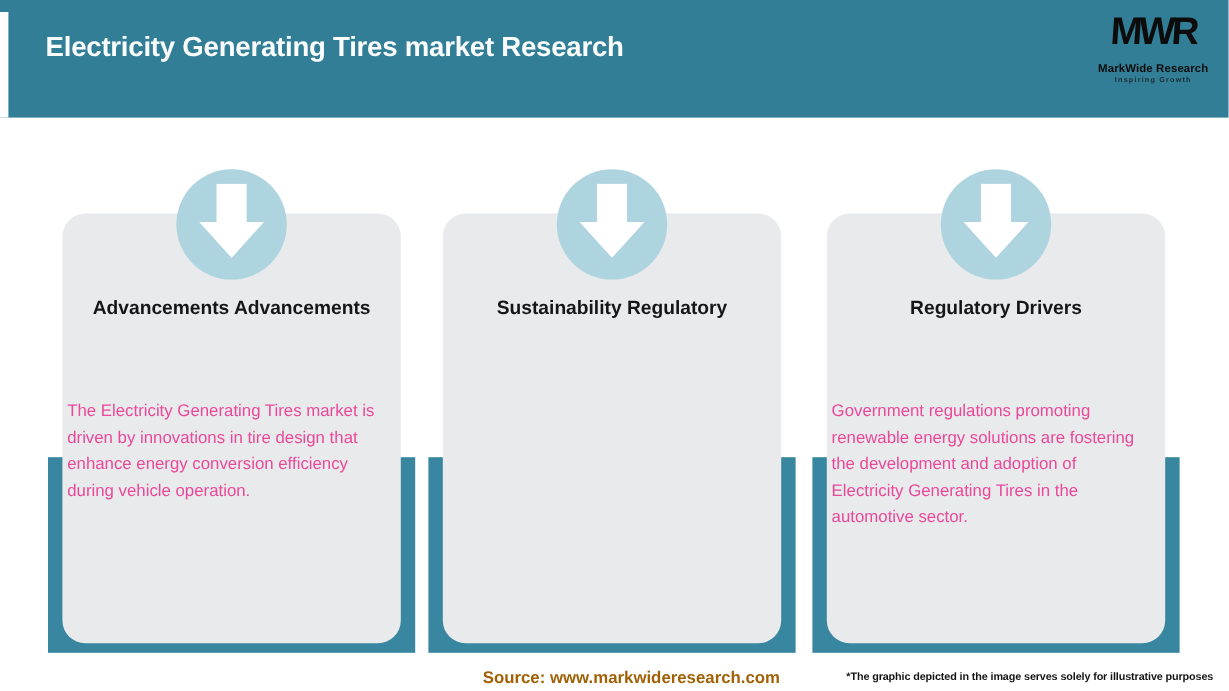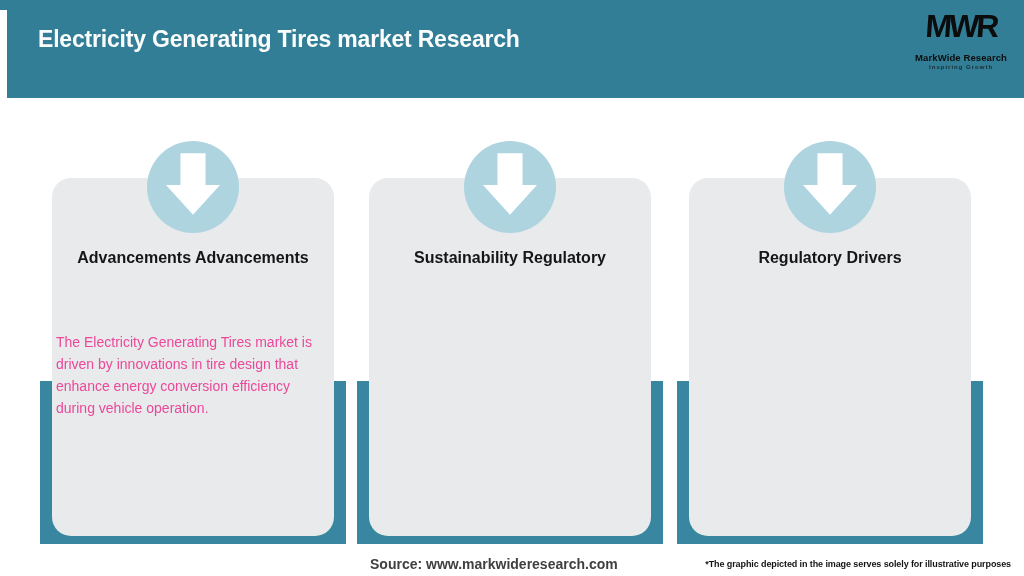--- a/index.html
+++ b/index.html
@@ -40,22 +40,22 @@
     position:absolute; left:12px; top:248px; width:282px; margin:0;
     text-align:center; font-size:16px; line-height:20px; font-weight:bold; color:#161616;
   }
   .card-body {
     position:absolute; left:16px; top:331px; width:262px;
     font-size:14px; line-height:22px; color:#ec4899;
   }
 
   
   .source {
-    position:absolute; left:370px; top:556px; width:280px; text-align:left;
-    font-size:14px; font-weight:bold; color:#404040;
+    position:absolute; left:370px; top:556px; width:280px; text-align:right;
+    font-size:14px; font-weight:bold; color:#a16207;
   }
   .disclaimer {
     position:absolute; right:13px; top:559px;
     font-size:9px; font-weight:600; color:#141414; letter-spacing:-0.1px;
   }
 </style>
 </head>
 <body>
 
 <div class="page">
@@ -95,18 +95,19 @@
 
   <div class="card-group g3">
     <div class="backdrop"></div>
     <div class="card"></div>
     <div class="badge">
       <svg width="54" height="62" viewBox="0 0 56 64">
         <path d="M15 0 H41 V33 H56 L28 64 L0 33 H15 Z" fill="#FFFFFF"></path>
       </svg>
     </div>
     <h2 class="card-title">Regulatory Drivers</h2>
+    <div class="card-body">Government regulations promoting renewable energy solutions are fostering the development and adoption of Electricity Generating Tires in the automotive sector.</div>
   </div>
 
   <div class="source">Source: www.markwideresearch.com</div>
   <div class="disclaimer">*The graphic depicted in the image serves solely for illustrative purposes</div>
 
 </div>
 
 </body></html>

